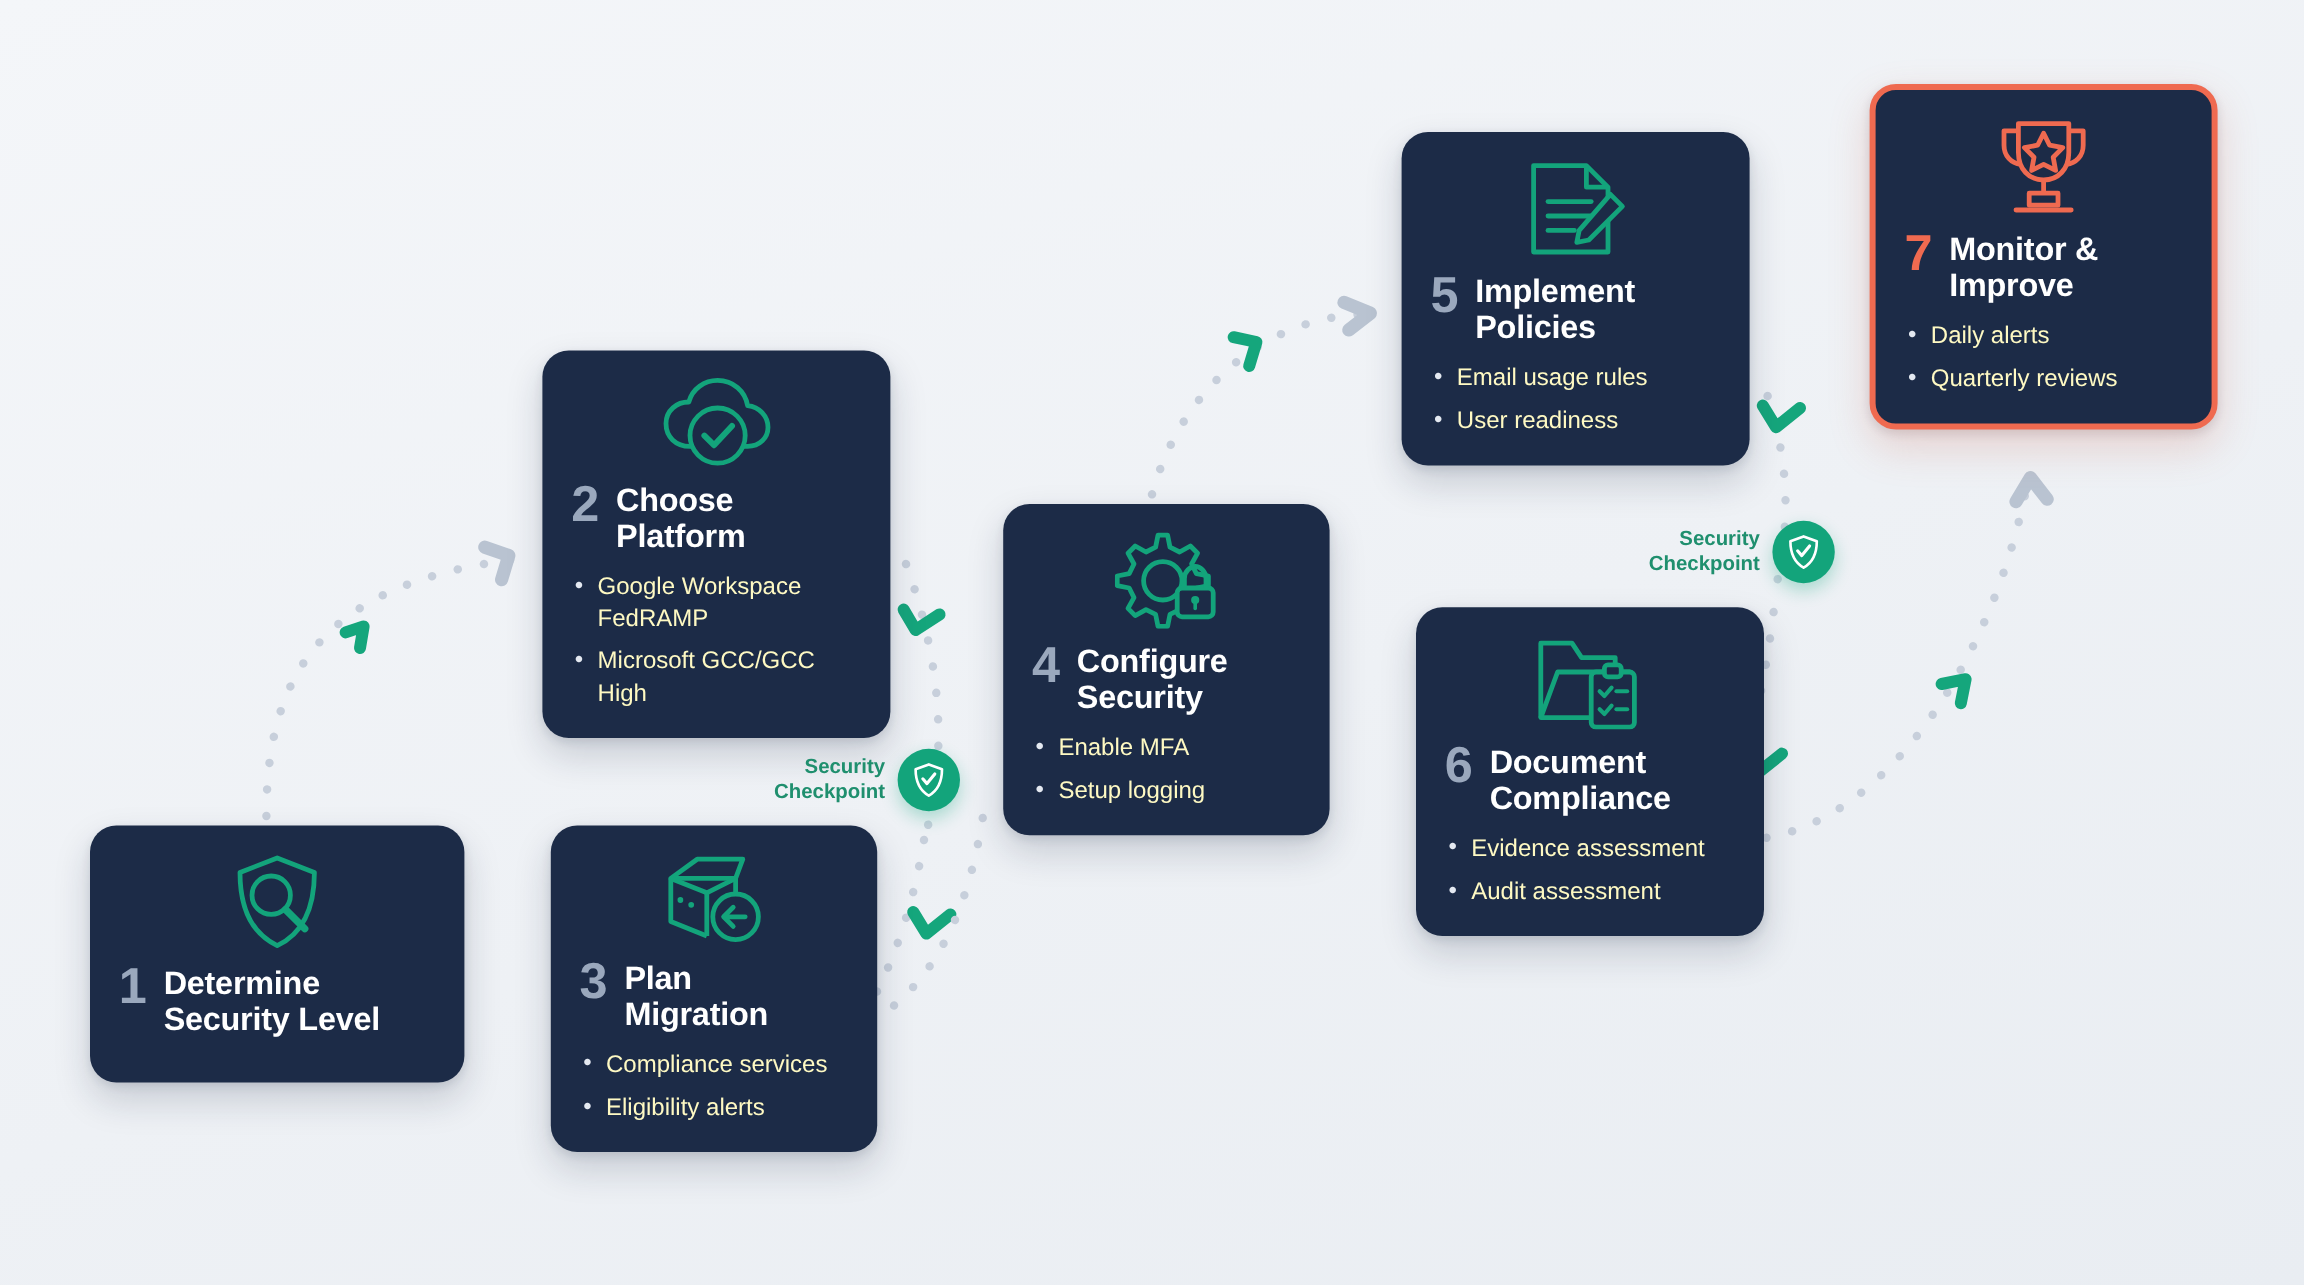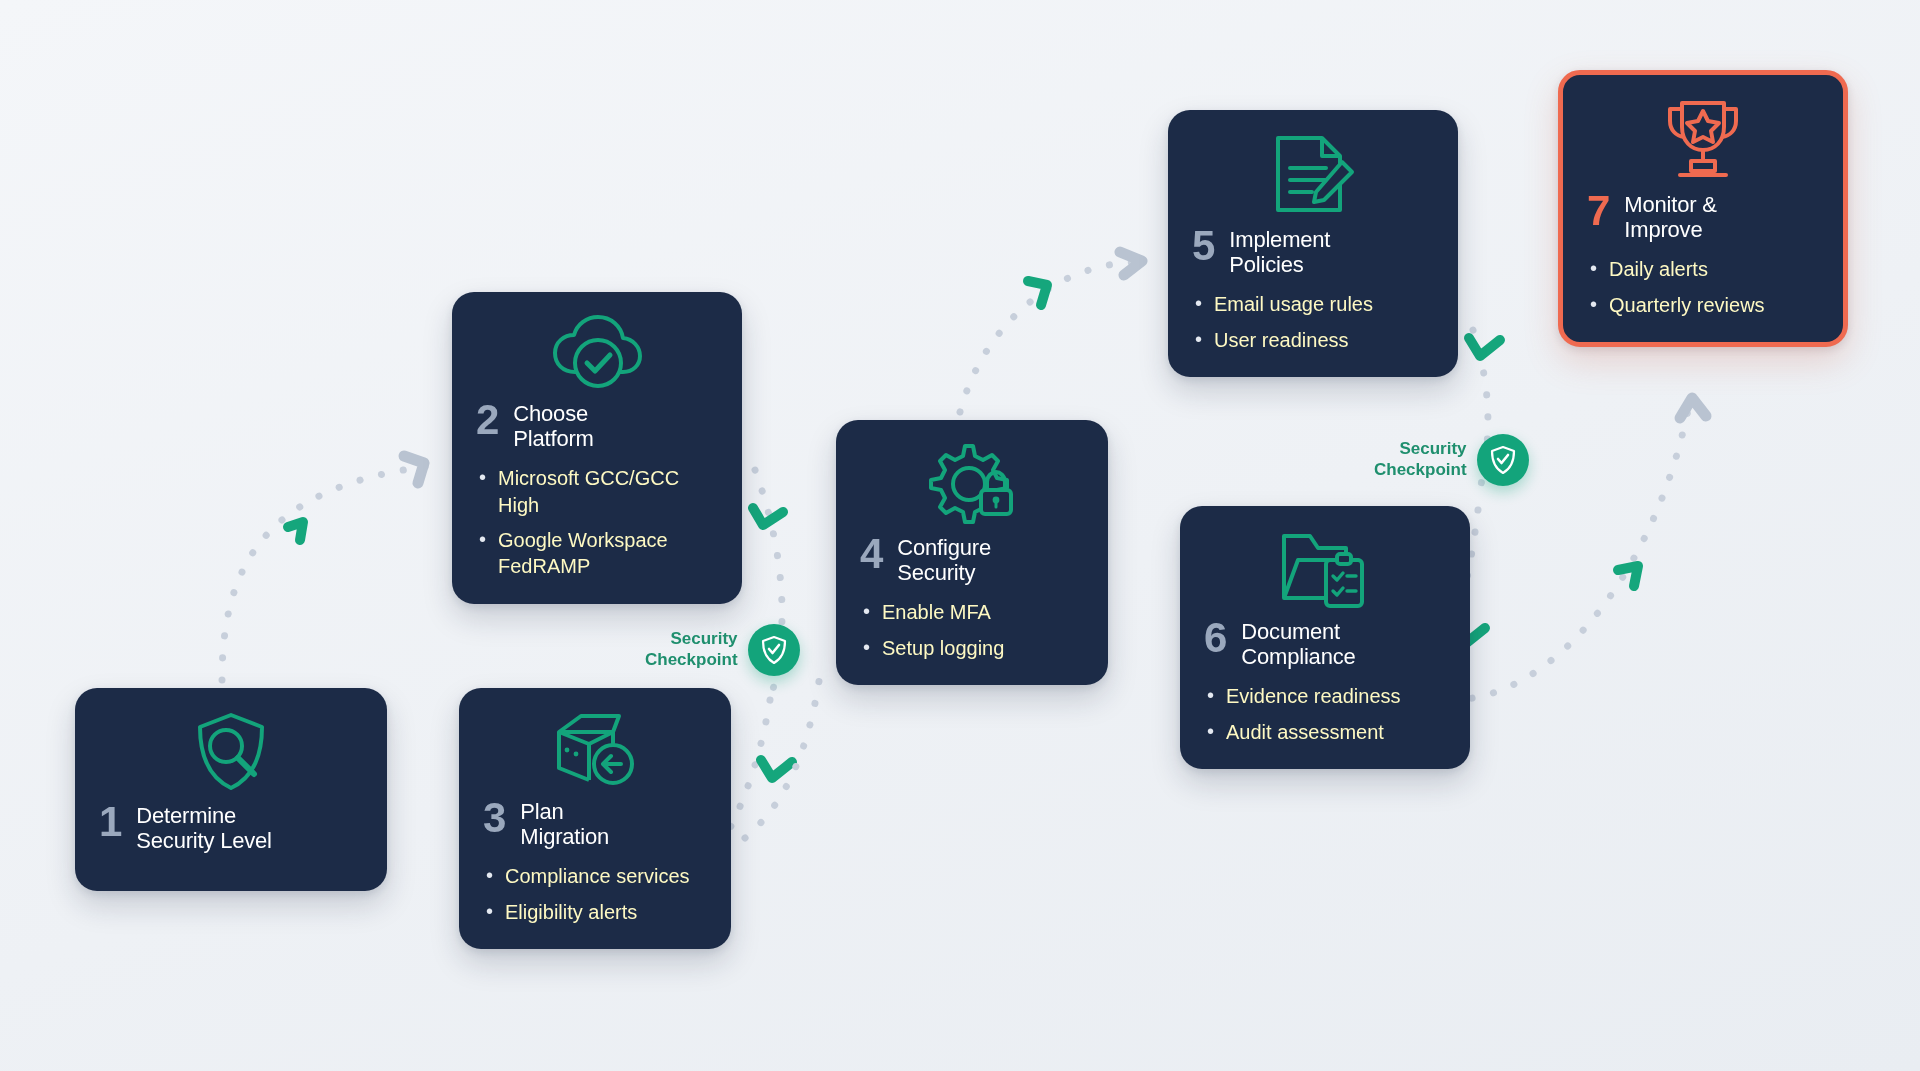--- a/index.html
+++ b/index.html
@@ -56,22 +56,22 @@
   }
   .step-num {
     font-size: 42px;
     font-weight: bold;
     color: #9aa8bd;
     line-height: 0.95;
     flex: 0 0 auto;
   }
   .card.highlight .step-num { color: #ef6a50; }
   .step-title {
-    font-size: 22px;
-    font-weight: normal;
+    font-size: 27px;
+    font-weight: bold;
     color: #ffffff;
     line-height: 1.12;
     letter-spacing: -0.2px;
     padding-top: 2px;
   }
 
   .bullets { list-style: none; }
   .bullets li {
     position: relative;
     color: #fef9c3;
@@ -214,22 +214,22 @@
       <circle cx="47" cy="49" r="23" fill="#1c2b47" stroke="#13a47b" stroke-width="4"></circle>
       <path d="M36 49 L44 57 L59 41" fill="none" stroke="#13a47b" stroke-width="5" stroke-linecap="round" stroke-linejoin="round"></path>
     </svg>
   </div>
   <div class="card-head">
     <div class="step-num">2</div>
     <div class="step-title" style="white-space:pre-line">Choose
 Platform</div>
   </div>
   <ul class="bullets">
+    <li>Google Workspace FedRAMP</li>
     <li>Microsoft GCC/GCC High</li>
-    <li>Google Workspace FedRAMP</li>
   </ul>
 </div>
 
 <div class="card" id="card-3">
   <div class="card-icon">
     <svg width="88" height="78" viewBox="0 0 88 78">
       <path d="M8 22 L30 6 L68 6 L62 22 Z" fill="none" stroke="#13a47b" stroke-width="4" stroke-linejoin="round"></path>
       <path d="M8 22 L8 58 L38 70" fill="none" stroke="#13a47b" stroke-width="4" stroke-linejoin="round"></path>
       <path d="M62 22 L62 40" fill="none" stroke="#13a47b" stroke-width="4"></path>
       <path d="M38 34 L38 70" fill="none" stroke="#13a47b" stroke-width="4"></path>
@@ -307,21 +307,21 @@
       <path d="M53 63 L57 67 L63 60" fill="none" stroke="#13a47b" stroke-width="3.4" stroke-linecap="round" stroke-linejoin="round"></path>
       <line x1="67" y1="63" x2="76" y2="63" stroke="#13a47b" stroke-width="3.4" stroke-linecap="round"></line>
     </svg>
   </div>
   <div class="card-head">
     <div class="step-num">6</div>
     <div class="step-title" style="white-space:pre-line">Document
 Compliance</div>
   </div>
   <ul class="bullets">
-    <li>Evidence readiness</li>
+    <li>Evidence assessment</li>
     <li>Audit assessment</li>
   </ul>
 </div>
 
 <div class="card highlight" id="card-7">
   <div class="card-icon">
     <svg width="90" height="84" viewBox="0 0 90 84">
       <path d="M24 6 L66 6 L66 30 C66 44 57 53 45 53 C33 53 24 44 24 30 Z" fill="none" stroke="#ef6a50" stroke-width="4" stroke-linejoin="round"></path>
       <path d="M24 12 L12 12 L12 24 C12 33 18 39 26 40" fill="none" stroke="#ef6a50" stroke-width="4" stroke-linejoin="round"></path>
       <path d="M66 12 L78 12 L78 24 C78 33 72 39 64 40" fill="none" stroke="#ef6a50" stroke-width="4" stroke-linejoin="round"></path>

